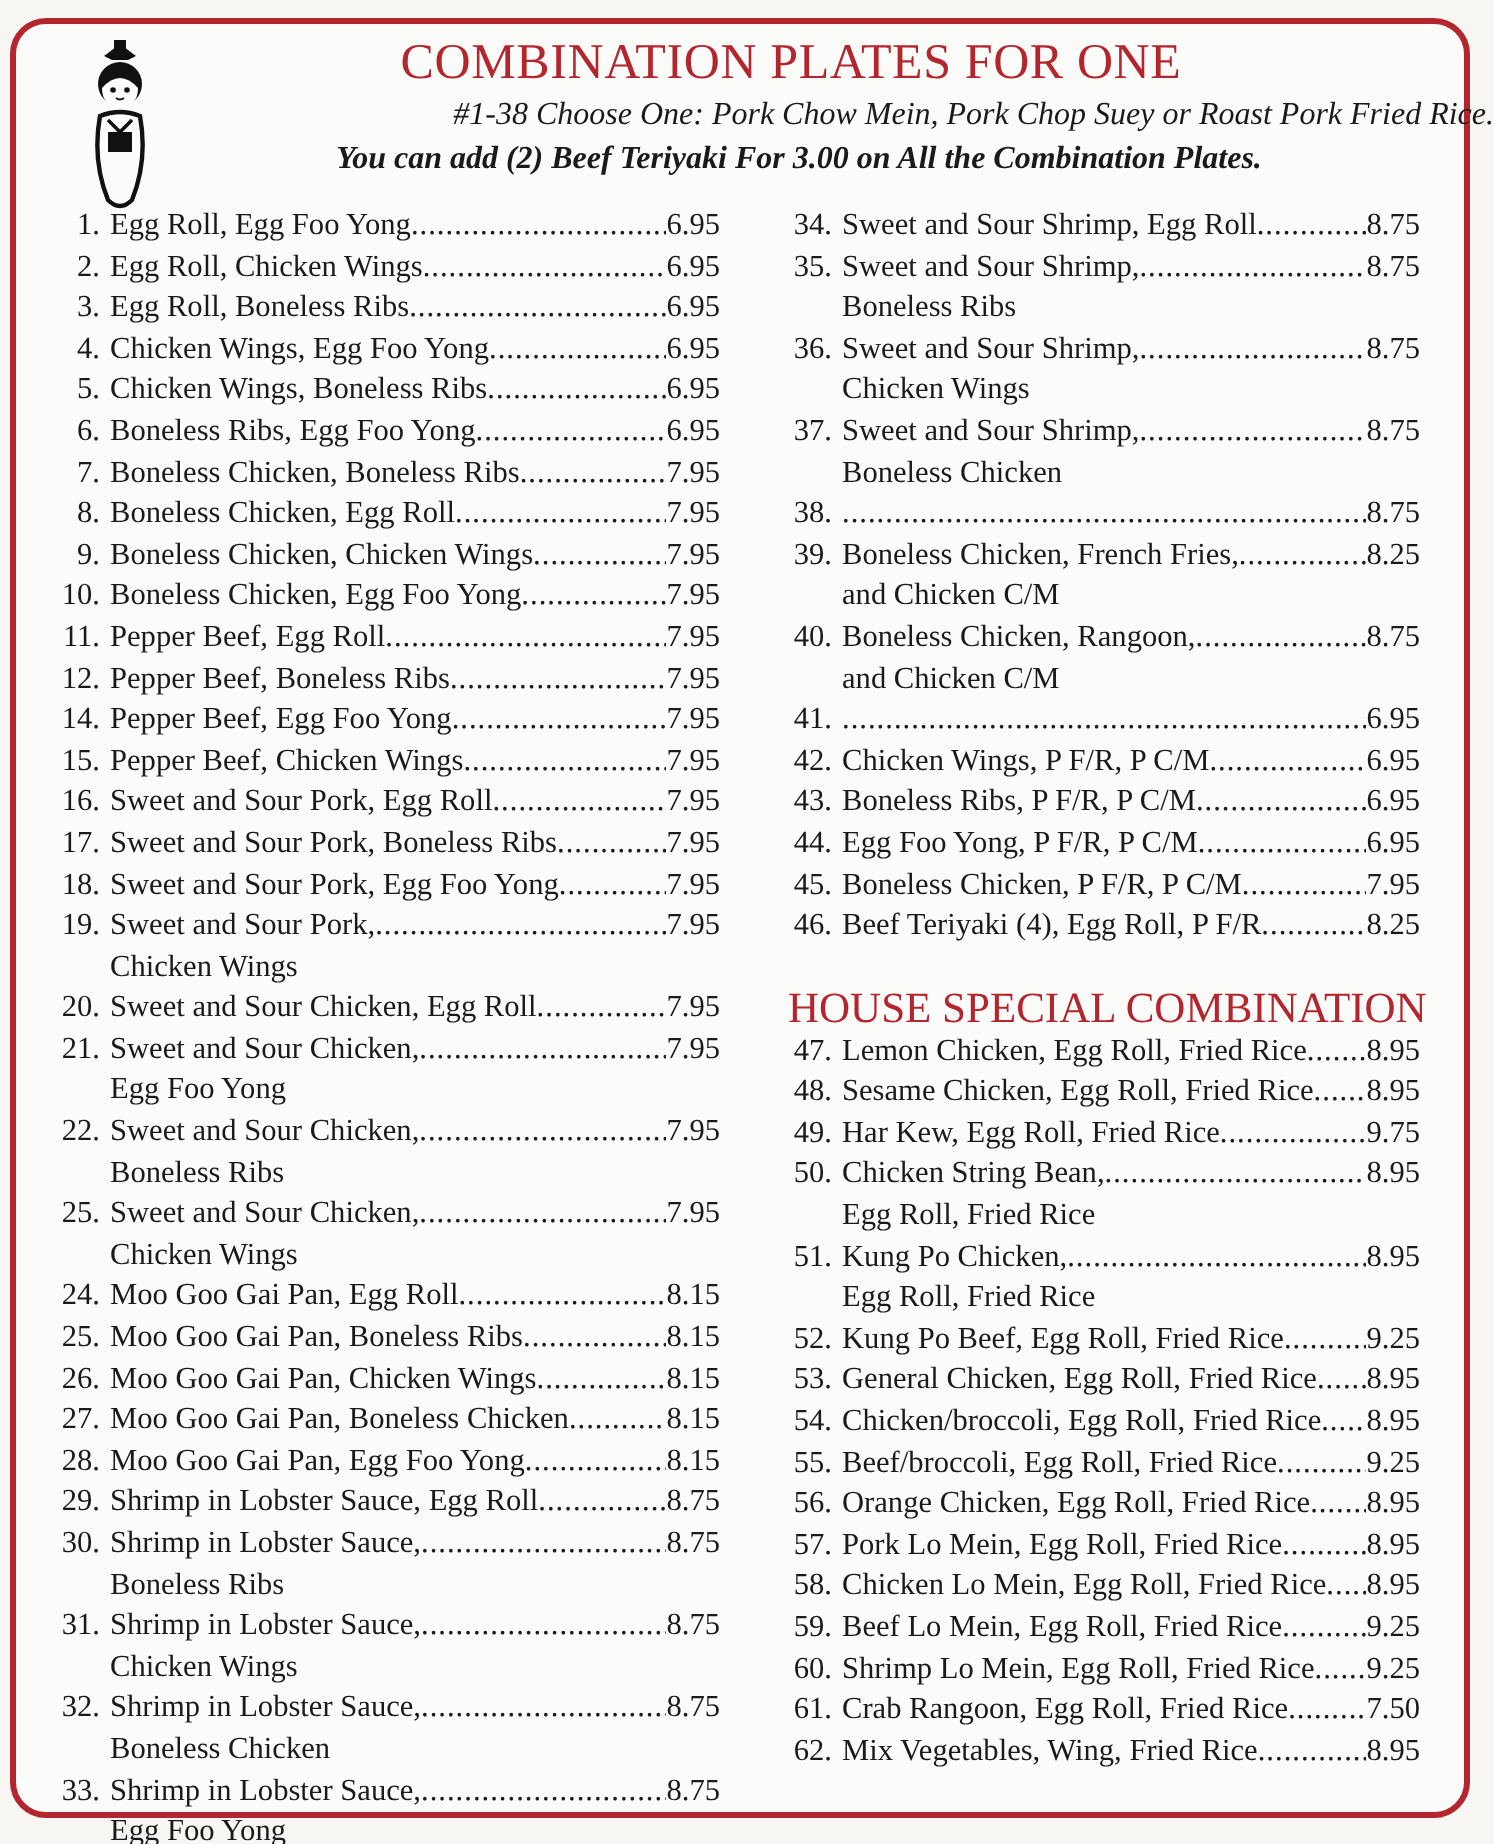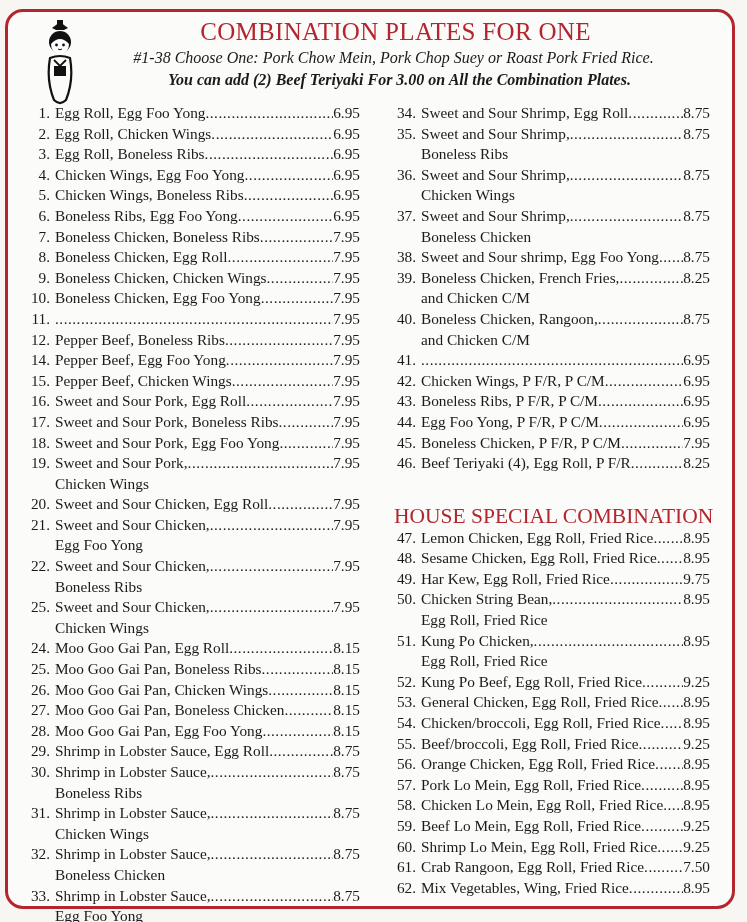--- a/index.html
+++ b/index.html
@@ -16,41 +16,41 @@
     background: #fbfbfa;
     box-sizing: border-box;
   }
   .mascot { position: absolute; left: 40px; top: 20px; width: 40px; height: 86px; }
   .title {
     position: absolute; left: 0; right: 0; top: 18px; text-align: center;
     color: #b3262e; font-size: 25px; letter-spacing: 0.3px;
     padding-left: 44px;
   }
   .sub1 {
-    position: absolute; left: 0; right: 0; top: 49px; text-align: center;
+    position: absolute; left: 0; right: 0; top: 49px; text-align: right;
     font-style: italic; font-size: 16px; padding-left: 40px;
   }
   .sub2 {
     position: absolute; left: 0; right: 0; top: 71px; text-align: center;
     font-style: italic; font-weight: bold; font-size: 16px; padding-left: 52px;
   }
   .col { position: absolute; font-size: 15.3px; line-height: 20.6px; }
   .col.left { left: 22px; top: 103px; width: 338px; }
   .col.right { left: 388px; top: 103px; width: 322px; }
   .item { display: flex; }
   .num { width: 28px; text-align: right; padding-right: 5px; flex: none; }
   .body { flex: 1; min-width: 0; }
   .line1 { display: flex; white-space: nowrap; }
   .name { flex: none; }
   .dots { flex: 1; overflow: hidden; white-space: nowrap; letter-spacing: 0.5px; }
   .dots::after { content: "............................................................................................................"; }
   .price { flex: none; }
   .line2 { white-space: nowrap; }
   .section2-title {
-    color: #b3262e; font-size: 21.5px; margin-top: 30px; margin-bottom: 0px;
+    color: #b3262e; font-size: 21.5px; margin-top: 18px; margin-bottom: 0px;
     padding-left: 6px; line-height: 24px; white-space: nowrap;
   }
 </style>
 </head>
 <body>
 
 <div class="frame"></div>
 
 <svg class="mascot" viewBox="0 0 40 86">
   <path d="M12 8 L20 2 L28 8 L24 10 L16 10 Z" fill="#111"></path>
@@ -167,20 +167,21 @@
           <span class="name">Boneless Chicken, Egg Foo Yong</span>
           <span class="dots"></span>
           <span class="price">7.95</span>
         </div>
       </div>
     </div>
     <div class="item">
       <span class="num">11.</span>
       <div class="body">
         <div class="line1">
+          <span class="name">Pepper Beef, Egg Roll</span>
           <span class="dots"></span>
           <span class="price">7.95</span>
         </div>
       </div>
     </div>
     <div class="item">
       <span class="num">12.</span>
       <div class="body">
         <div class="line1">
           <span class="name">Pepper Beef, Boneless Ribs</span>
@@ -440,21 +441,20 @@
             <span class="dots"></span>
             <span class="price">8.75</span>
           </div>
           <div class="line2">Boneless Chicken</div>
         </div>
       </div>
       <div class="item">
         <span class="num">38.</span>
         <div class="body">
           <div class="line1">
-            <span class="name">Sweet and Sour shrimp, Egg Foo Yong</span>
             <span class="dots"></span>
             <span class="price">8.75</span>
           </div>
         </div>
       </div>
       <div class="item">
         <span class="num">39.</span>
         <div class="body">
           <div class="line1">
             <span class="name">Boneless Chicken, French Fries,</span>

